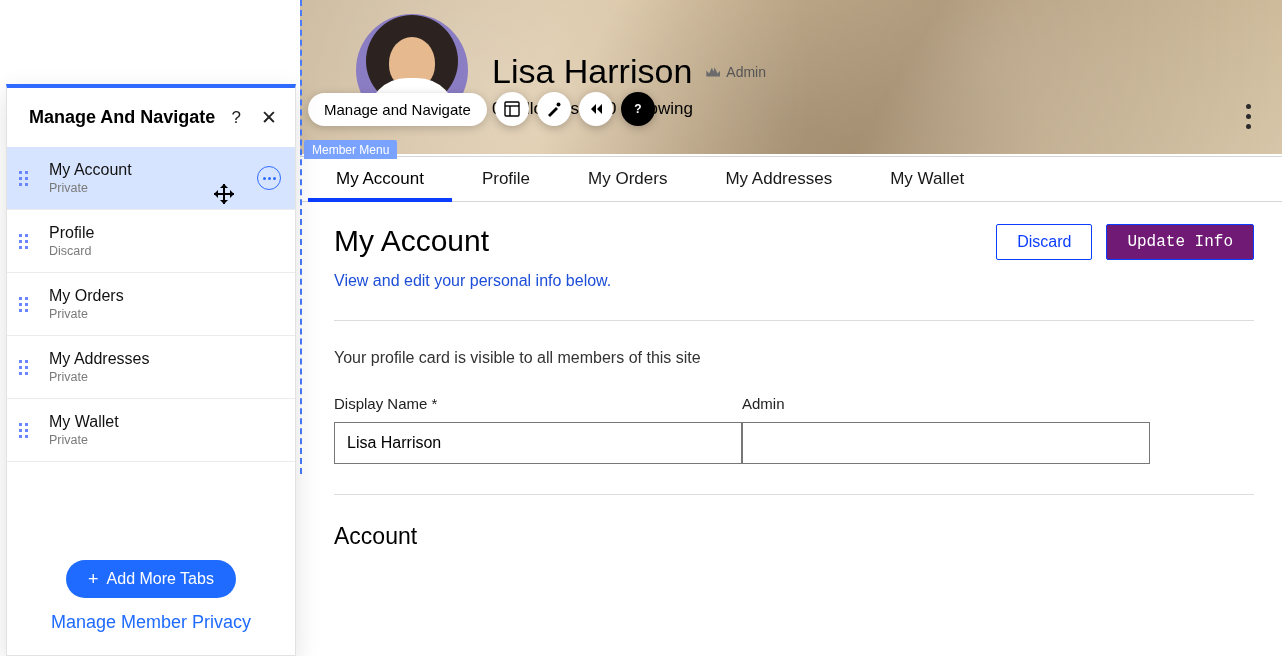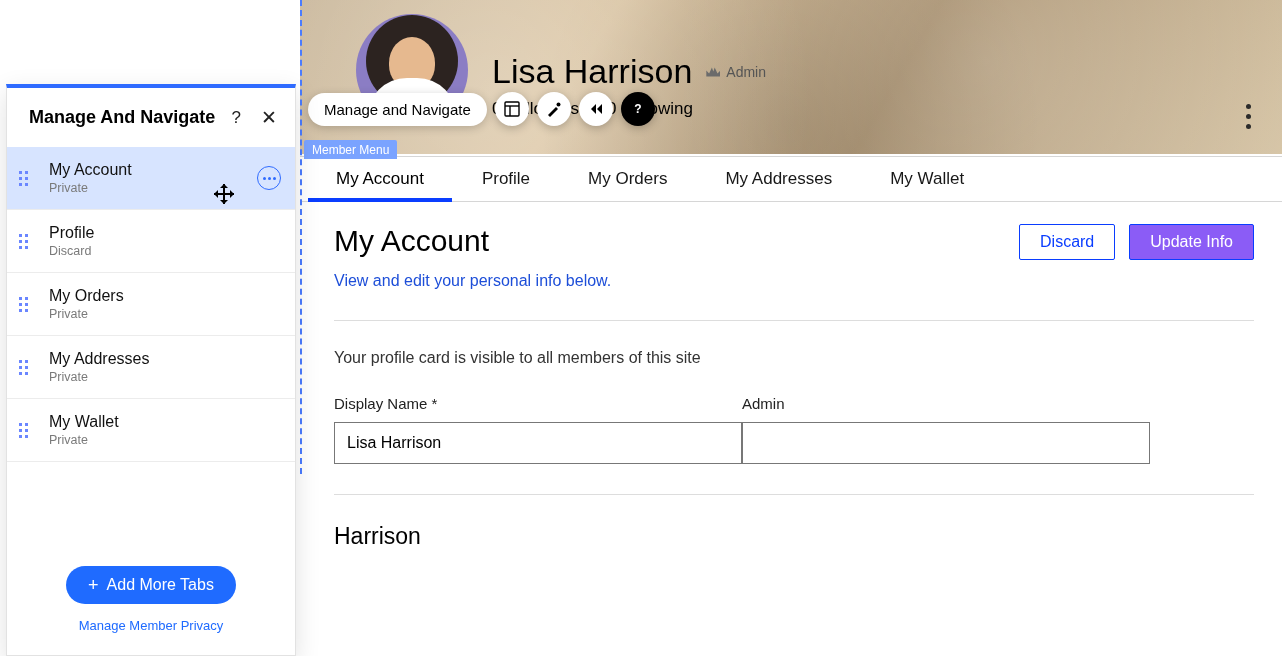--- a/index.html
+++ b/index.html
@@ -127,21 +127,21 @@
     position:absolute; left:34px; right:28px; top:224px;
   }
   .page-title{ font-size:30px; font-weight:400; margin:0 0 14px;}
   .page-sub{ font-size:16px; color:#1d4ed8; margin:0 0 30px; }
   .actions{ position:absolute; right:0; top:0; display:flex; gap:14px;}
   .btn{
     font-size:16px; padding:8px 20px; border-radius:2px; cursor:pointer;
     border:1px solid #0a3dff;
   }
   .btn.secondary{ background:#fff; color:#0a3dff;}
-  .btn.primary{ background:#8b5cf6; color:#fff;}
+  .btn.primary{ background:#701a75; color:#fff;font-family:Liberation Mono, monospace;}
 
   hr.sep{ border:none; border-top:1px solid #ddd; margin:0 0 28px;}
   .sect-title{ font-size:23px; font-weight:400; margin:0 0 14px;}
   .sect-sub{ font-size:16px; color:#333; margin:0 0 28px;}
 
   .form-row{ display:flex; }
   .field{ flex:1; max-width:408px;}
   .label{ font-size:15px; color:#222; margin-bottom:10px; display:block;}
   .tinput{
     width:100%; height:42px; border:1px solid #777;
@@ -194,21 +194,21 @@
   .panel-foot{
     padding:18px 0 22px; text-align:center;
   }
   .add-tabs{
     display:inline-flex; align-items:center; gap:8px;
     background:#1f6bff; color:#fff; border-radius:999px;
     padding:10px 22px; font-size:16px; cursor:pointer;
   }
   .add-tabs .plus{ font-size:18px; line-height:0;}
   .manage-link{
-    display:block; margin-top:14px; color:#1f6bff; font-size:13px; cursor:pointer;
+    display:block; margin-top:14px; color:#1f6bff; font-size:18px; cursor:pointer;
   }
 
   
   .move-cursor{
     position:absolute; left:214px; top:184px; z-index:200;
     width:20px;height:20px; pointer-events:none;
   }
   .move-cursor::before, .move-cursor::after{
     content:""; position:absolute; background:#000;
   }
@@ -310,21 +310,21 @@
         <input class="tinput" value="Lisa Harrison" style="">
       </div>
       <div class="field">
         <label class="label">Admin</label>
         <input class="tinput" value="" style="">
       </div>
     </div>
 
     <hr class="sep" style="margin-top:30px">
 
-    <h2 class="sect-title">Harrison</h2>
+    <h2 class="sect-title">Account</h2>
   </div>
 </div>
 
 <div class="panel">
   <div class="panel-head">
     <div class="panel-title">Manage And Navigate</div>
     <div class="panel-head-icons">
       <span class="help-icon">?</span>
       <span class="close-icon">✕</span>
     </div>

